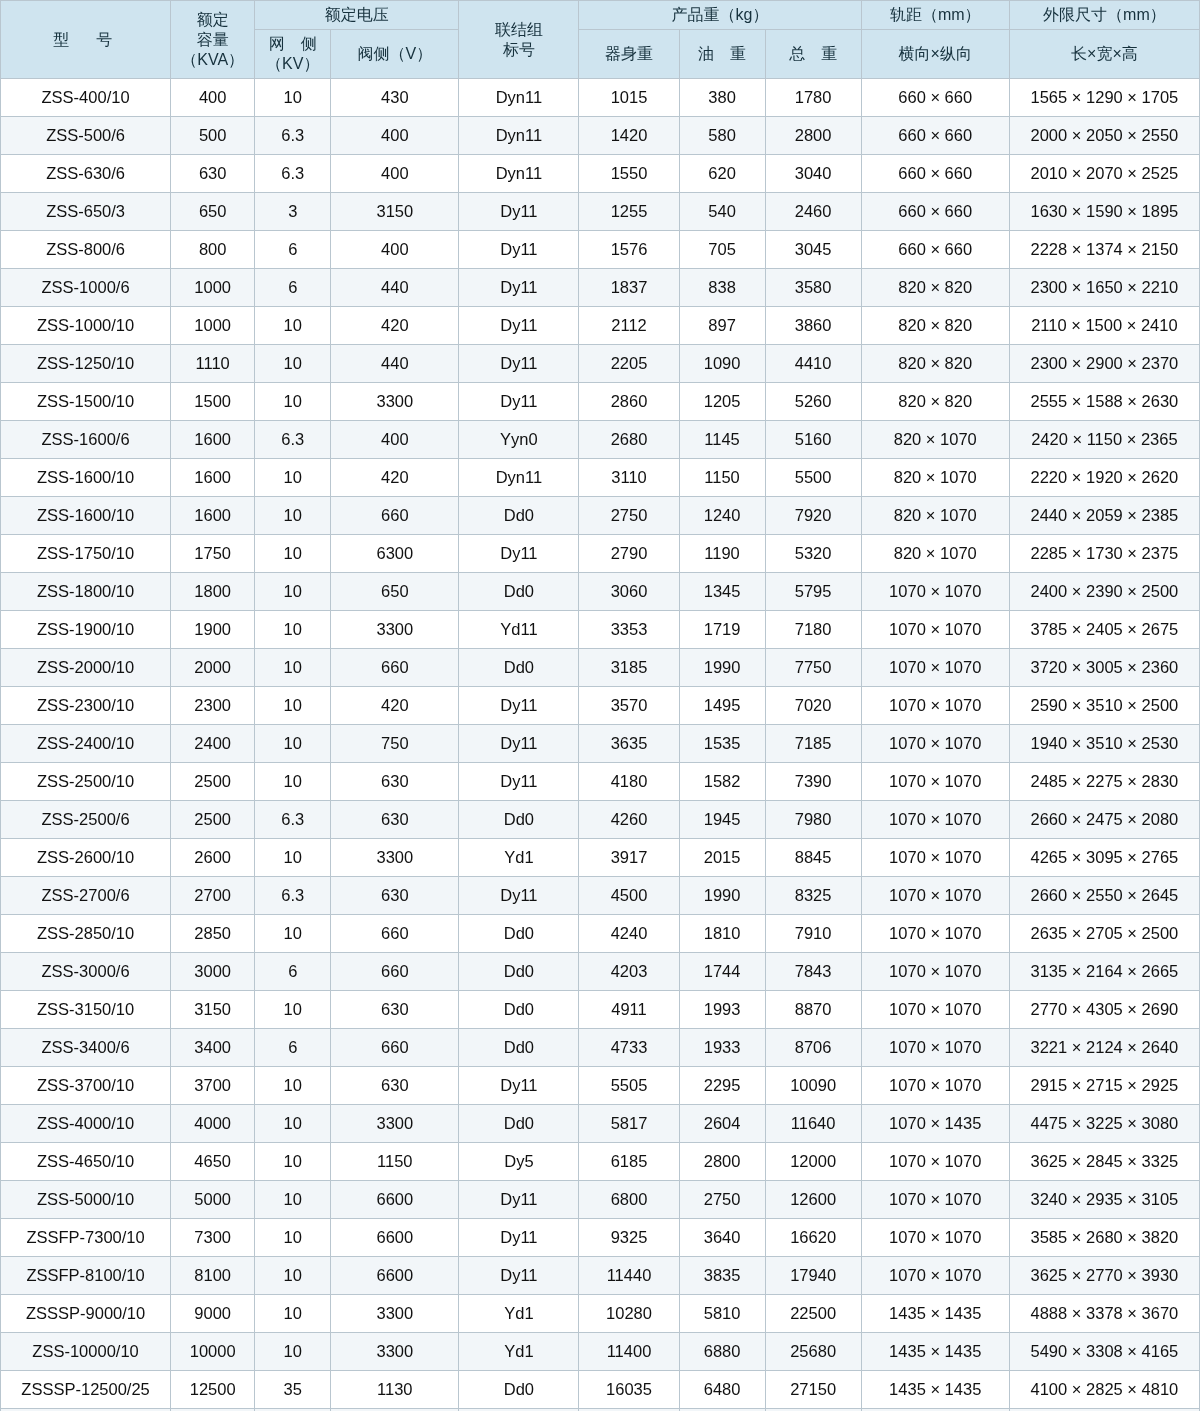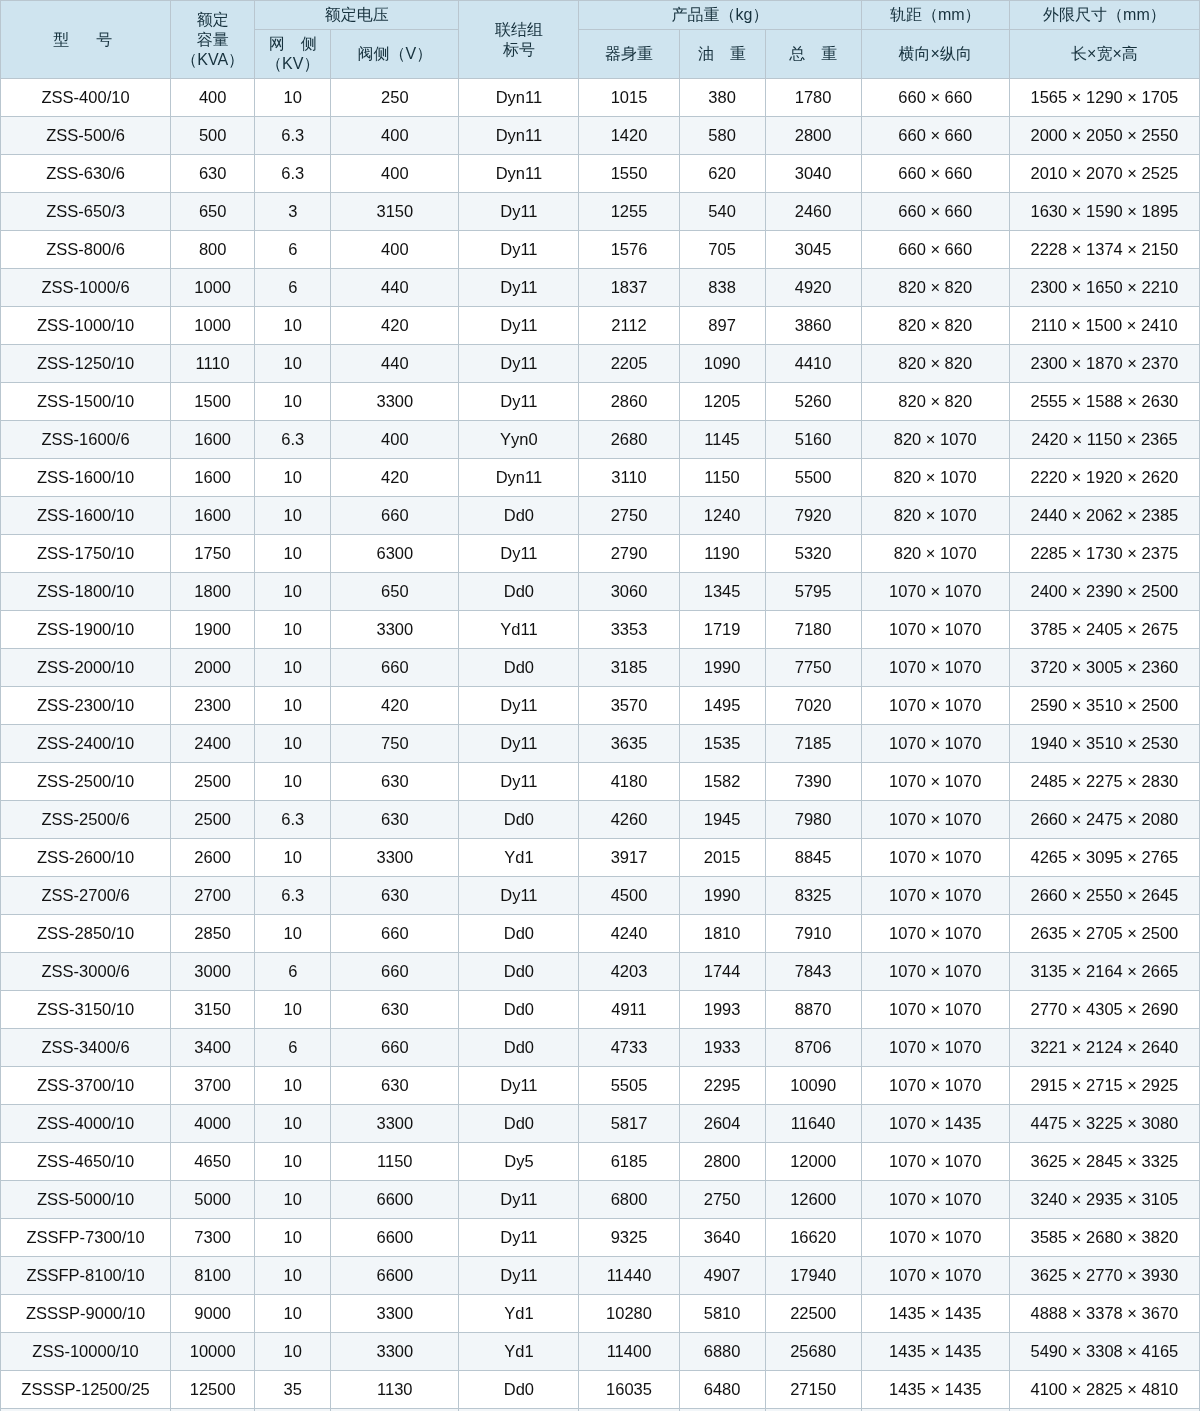--- a/index.html
+++ b/index.html
@@ -127,21 +127,21 @@
       <th>
         <span class="hdr-line">长×宽×高</span>
       </th>
     </tr>
   </thead>
   <tbody id="table-body">
       <tr>
         <td>ZSS-400/10</td>
         <td>400</td>
         <td>10</td>
-        <td>250</td>
+        <td>430</td>
         <td>Dyn11</td>
         <td>1015</td>
         <td>380</td>
         <td>1780</td>
         <td>660 × 660</td>
         <td>1565 × 1290 × 1705</td>
       </tr>
       <tr>
         <td>ZSS-500/6</td>
         <td>500</td>
@@ -191,21 +191,21 @@
         <td>2228 × 1374 × 2150</td>
       </tr>
       <tr>
         <td>ZSS-1000/6</td>
         <td>1000</td>
         <td>6</td>
         <td>440</td>
         <td>Dy11</td>
         <td>1837</td>
         <td>838</td>
-        <td>4920</td>
+        <td>3580</td>
         <td>820 × 820</td>
         <td>2300 × 1650 × 2210</td>
       </tr>
       <tr>
         <td>ZSS-1000/10</td>
         <td>1000</td>
         <td>10</td>
         <td>420</td>
         <td>Dy11</td>
         <td>2112</td>
@@ -217,21 +217,21 @@
       <tr>
         <td>ZSS-1250/10</td>
         <td>1110</td>
         <td>10</td>
         <td>440</td>
         <td>Dy11</td>
         <td>2205</td>
         <td>1090</td>
         <td>4410</td>
         <td>820 × 820</td>
-        <td>2300 × 1870 × 2370</td>
+        <td>2300 × 2900 × 2370</td>
       </tr>
       <tr>
         <td>ZSS-1500/10</td>
         <td>1500</td>
         <td>10</td>
         <td>3300</td>
         <td>Dy11</td>
         <td>2860</td>
         <td>1205</td>
         <td>5260</td>
@@ -265,21 +265,21 @@
       <tr>
         <td>ZSS-1600/10</td>
         <td>1600</td>
         <td>10</td>
         <td>660</td>
         <td>Dd0</td>
         <td>2750</td>
         <td>1240</td>
         <td>7920</td>
         <td>820 × 1070</td>
-        <td>2440 × 2062 × 2385</td>
+        <td>2440 × 2059 × 2385</td>
       </tr>
       <tr>
         <td>ZSS-1750/10</td>
         <td>1750</td>
         <td>10</td>
         <td>6300</td>
         <td>Dy11</td>
         <td>2790</td>
         <td>1190</td>
         <td>5320</td>
@@ -502,21 +502,21 @@
         <td>1070 × 1070</td>
         <td>3585 × 2680 × 3820</td>
       </tr>
       <tr>
         <td>ZSSFP-8100/10</td>
         <td>8100</td>
         <td>10</td>
         <td>6600</td>
         <td>Dy11</td>
         <td>11440</td>
-        <td>4907</td>
+        <td>3835</td>
         <td>17940</td>
         <td>1070 × 1070</td>
         <td>3625 × 2770 × 3930</td>
       </tr>
       <tr>
         <td>ZSSSP-9000/10</td>
         <td>9000</td>
         <td>10</td>
         <td>3300</td>
         <td>Yd1</td>

